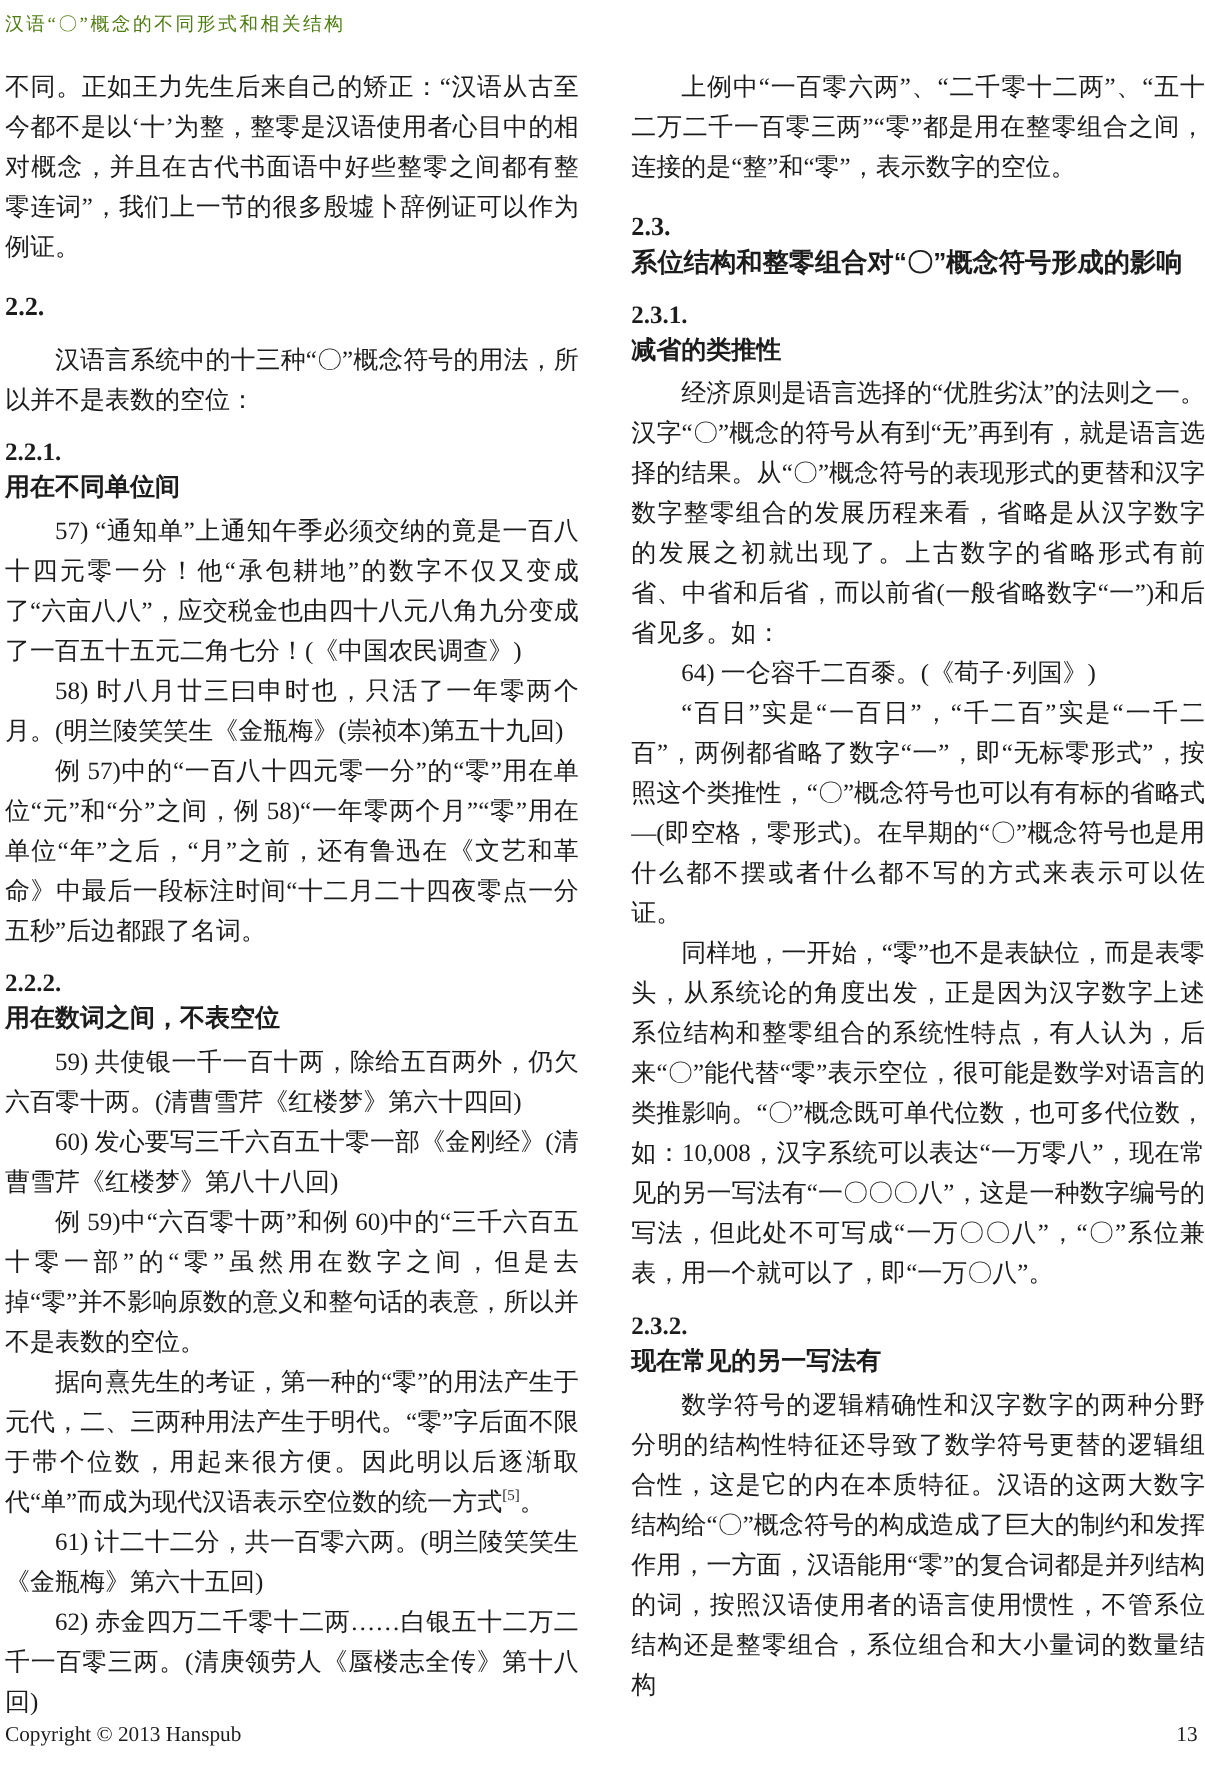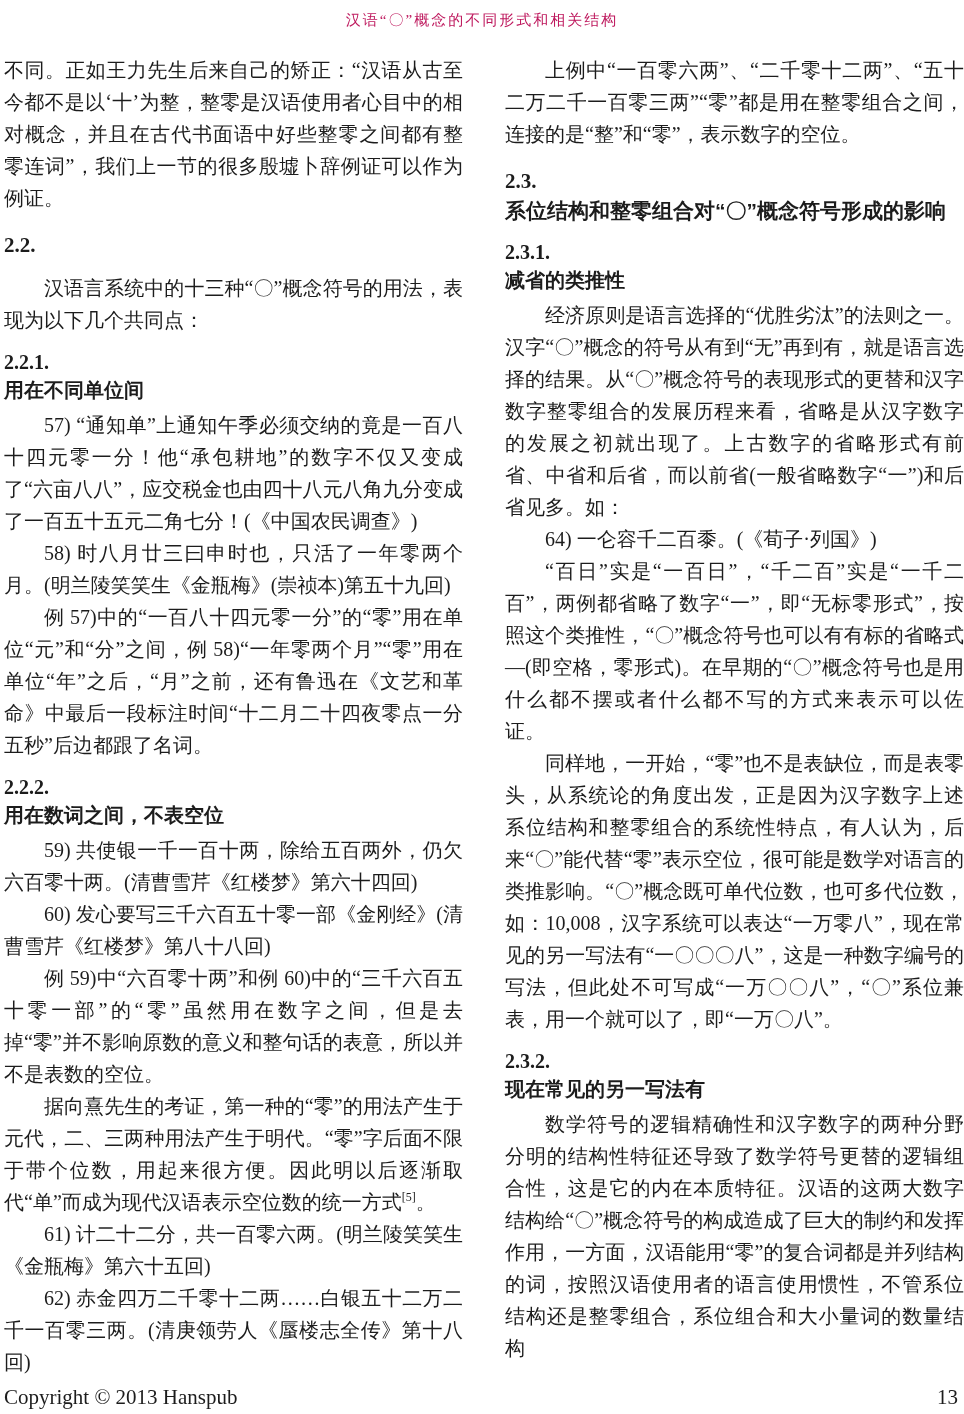--- a/index.html
+++ b/index.html
@@ -8,23 +8,22 @@
     width: 964px;
     height: 1414px;
     box-sizing: border-box;
     background: #ffffff;
     font-family: "Liberation Serif", "DejaVu Serif", serif;
     color: #1c1c1c;
     padding: 8px 4px 0 4px;
     overflow: hidden;
   }
   .running-head {
-    text-align: center;
     font-size: 15px;
-    color: #be185d;
+    color: #4d7c0f;
     letter-spacing: 2px;
     height: 24px;
     line-height: 24px;
   }
   .columns {
     display: flex;
     gap: 42px;
     margin-top: 22px;
   }
   .col {
@@ -69,45 +68,45 @@
     white-space: nowrap;
   }
   .htext {
     font-family: "Liberation Sans", "DejaVu Sans", sans-serif;
     text-align: left;
   }
   .footer {
     position: absolute;
     left: 4px;
     right: 6px;
-    bottom: 4px;
+    bottom: 16px;
     display: flex;
     justify-content: space-between;
     align-items: flex-end;
-    font-size: 21px;
+    font-size: 17px;
     color: #1c1c1c;
   }
 </style>
 </head>
 <body>
 
 <div class="page">
 
   <div class="running-head">汉语“〇”概念的不同形式和相关结构</div>
 
   <div class="columns">
 
     <div class="col">
       <p class="body">不同。正如王力先生后来自己的矫正：“汉语从古至今都不是以‘十’为整，整零是汉语使用者心目中的相对概念，并且在古代书面语中好些整零之间都有整零连词”，我们上一节的很多殷墟卜辞例证可以作为例证。</p>
 
       <div class="h2">
         <span class="hnum">2.2.</span>
       </div>
 
-      <p class="body indent">汉语言系统中的十三种“〇”概念符号的用法，表现为以下几个共同点：</p>
+      <p class="body indent">汉语言系统中的十三种“〇”概念符号的用法，所以并不是表数的空位：</p>
 
       <div class="h3">
         <span class="hnum">2.2.1.</span>
         <span class="htext">用在不同单位间</span>
       </div>
 
       <p class="body indent">57) “通知单”上通知午季必须交纳的竟是一百八十四元零一分！他“承包耕地”的数字不仅又变成了“六亩八八”，应交税金也由四十八元八角九分变成了一百五十五元二角七分！(《中国农民调查》)</p>
       <p class="body indent">58) 时八月廿三曰申时也，只活了一年零两个月。(明兰陵笑笑生《金瓶梅》(崇祯本)第五十九回)</p>
       <p class="body indent">例 57)中的“一百八十四元零一分”的“零”用在单位“元”和“分”之间，例 58)“一年零两个月”“零”用在单位“年”之后，“月”之前，还有鲁迅在《文艺和革命》中最后一段标注时间“十二月二十四夜零点一分五秒”后边都跟了名词。</p>
 

